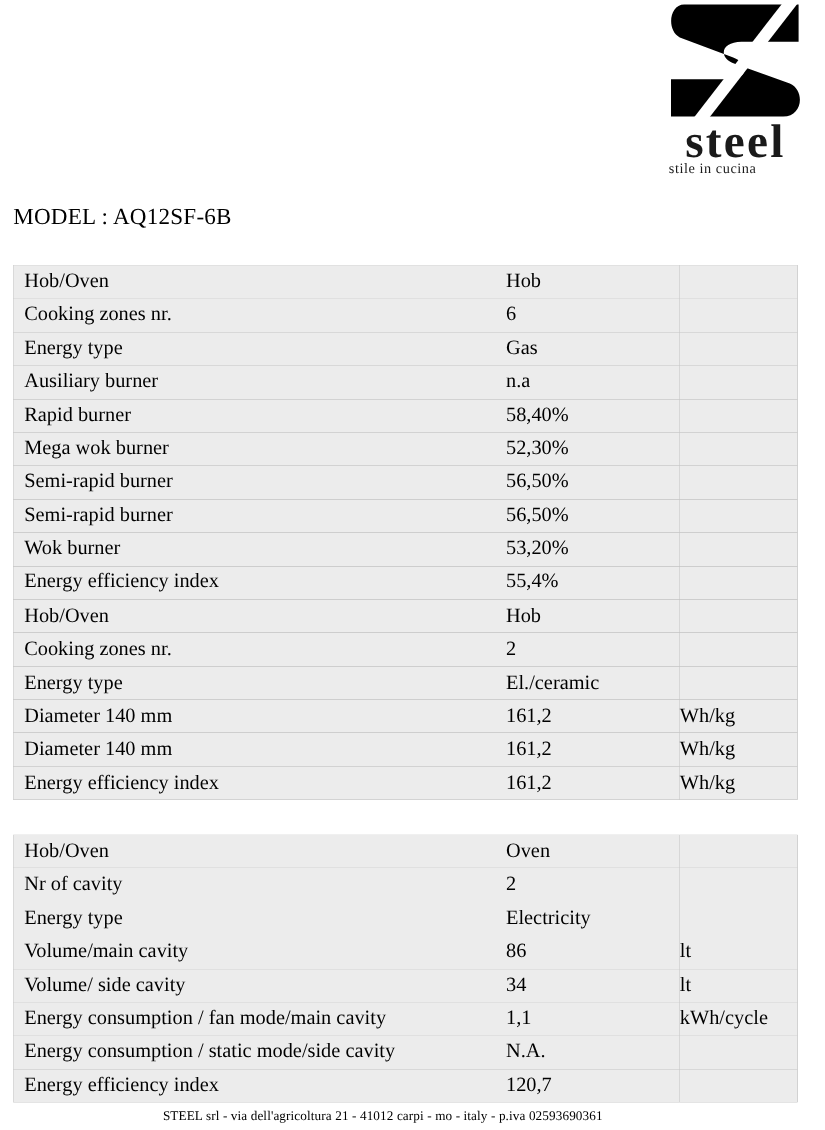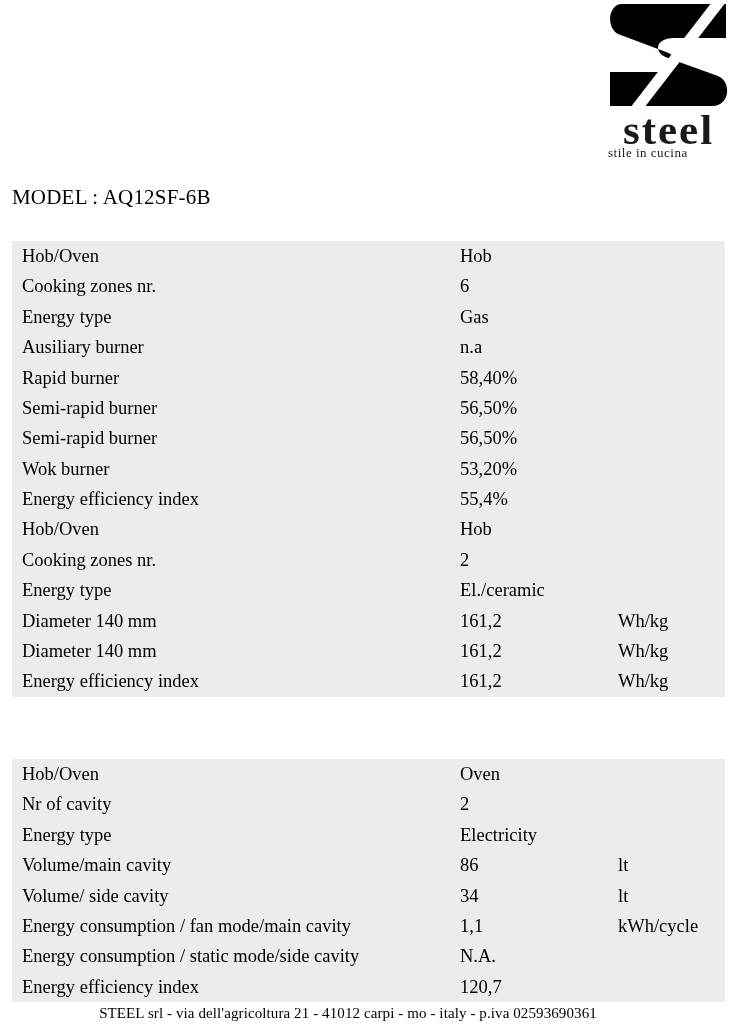--- a/index.html
+++ b/index.html
@@ -101,21 +101,21 @@
   .col-value { width: 158px; }
   .col-unit  { width: 107px; margin-top: 20px; }
 
   
   .footer {
     position: absolute;
     bottom: 5px;
     left: 0;
     width: 696px;
     text-align: center;
-    font-size: 15px;
+    font-size: 12px;
     letter-spacing: 0.1px;
   }
 </style>
 </head>
 <body>
 
 <div class="page">
 
   <div class="logo">
     <svg class="logo-mark" viewBox="0 0 120 110" xmlns="http://www.w3.org/2000/svg">
@@ -150,20 +150,25 @@
         <td class="col-label">Ausiliary burner</td>
         <td class="col-value">n.a</td>
         <td class="col-unit"></td>
       </tr>
       <tr>
         <td class="col-label">Rapid burner</td>
         <td class="col-value">58,40%</td>
         <td class="col-unit"></td>
       </tr>
       <tr>
+        <td class="col-label">Mega wok burner</td>
+        <td class="col-value">52,30%</td>
+        <td class="col-unit"></td>
+      </tr>
+      <tr>
         <td class="col-label">Semi-rapid burner</td>
         <td class="col-value">56,50%</td>
         <td class="col-unit"></td>
       </tr>
       <tr>
         <td class="col-label">Semi-rapid burner</td>
         <td class="col-value">56,50%</td>
         <td class="col-unit"></td>
       </tr>
       <tr>

